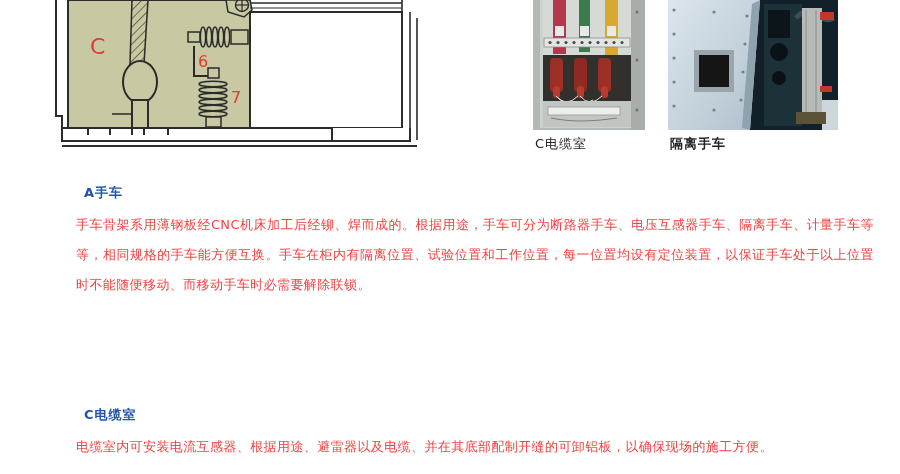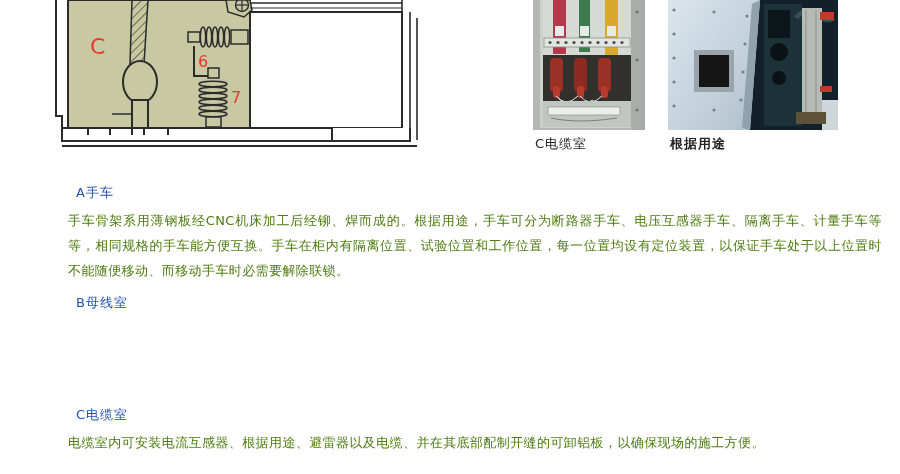--- a/index.html
+++ b/index.html
@@ -16,25 +16,25 @@
     position:absolute;top:135px;font-size:13px;color:#222222;letter-spacing:1px;
   }
   .cap1{left:535px;font-weight:400;}
   .cap2{left:670px;font-weight:700;}
   
   .section{position:absolute;left:68px;width:814px;}
   .secA{top:184px;}
   .secB{top:294px;}
   .secC{top:406px;}
   .sec-heading{
-    font-size:13px;font-weight:400;color:#2053ad;letter-spacing:1px;margin:0 0 6px 8px;
+    font-size:13px;font-weight:700;color:#2053ad;letter-spacing:1px;margin:0 0 6px 16px;
   }
   .sec-body{
-    font-size:13px;color:#4d7c0f;line-height:25px;letter-spacing:0.4px;
-    text-align:justify;margin:0;
+    font-size:13px;color:#ef4444;line-height:30px;letter-spacing:0.4px;
+    text-align:justify;margin:8px;
   }
   svg text{font-family:"DejaVu Sans","Liberation Sans",sans-serif;}
 </style>
 </head>
 <body>
 
 <div class="page">
 
   <div class="diagram">
     <svg width="390" height="148" viewBox="0 0 390 148">
@@ -196,29 +196,28 @@
           <circle cx="6" cy="106" r="1.6"></circle>
         <circle cx="46" cy="12" r="1.6"></circle>
           <circle cx="46" cy="110" r="1.6"></circle>
         <circle cx="79" cy="16" r="1.6"></circle>
           <circle cx="77" cy="44" r="1.6"></circle>
           <circle cx="75" cy="72" r="1.6"></circle>
         <circle cx="73" cy="100" r="1.6"></circle>
       </g>
     </svg>
   </div>
-  <div class="caption cap2">根据用途</div>
+  <div class="caption cap2">隔离手车</div>
 
   <div class="section secA">
     <h3 class="sec-heading">A手车</h3>
     <p class="sec-body">手车骨架系用薄钢板经CNC机床加工后经铆、焊而成的。根据用途，手车可分为断路器手车、电压互感器手车、隔离手车、计量手车等等，相同规格的手车能方便互换。手车在柜内有隔离位置、试验位置和工作位置，每一位置均设有定位装置，以保证手车处于以上位置时不能随便移动、而移动手车时必需要解除联锁。</p>
   </div>
 
   <div class="section secB">
-    <h3 class="sec-heading">B母线室</h3>
   </div>
 
   <div class="section secC">
     <h3 class="sec-heading">C电缆室</h3>
     <p class="sec-body">电缆室内可安装电流互感器、根据用途、避雷器以及电缆、并在其底部配制开缝的可卸铝板，以确保现场的施工方便。</p>
   </div>
 
 </div>
 
 </body></html>

